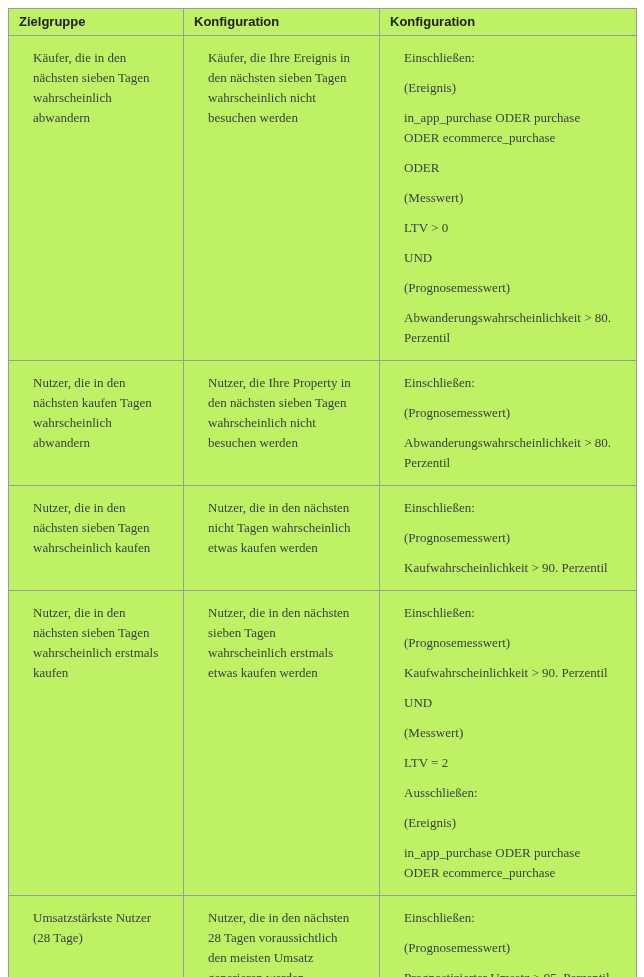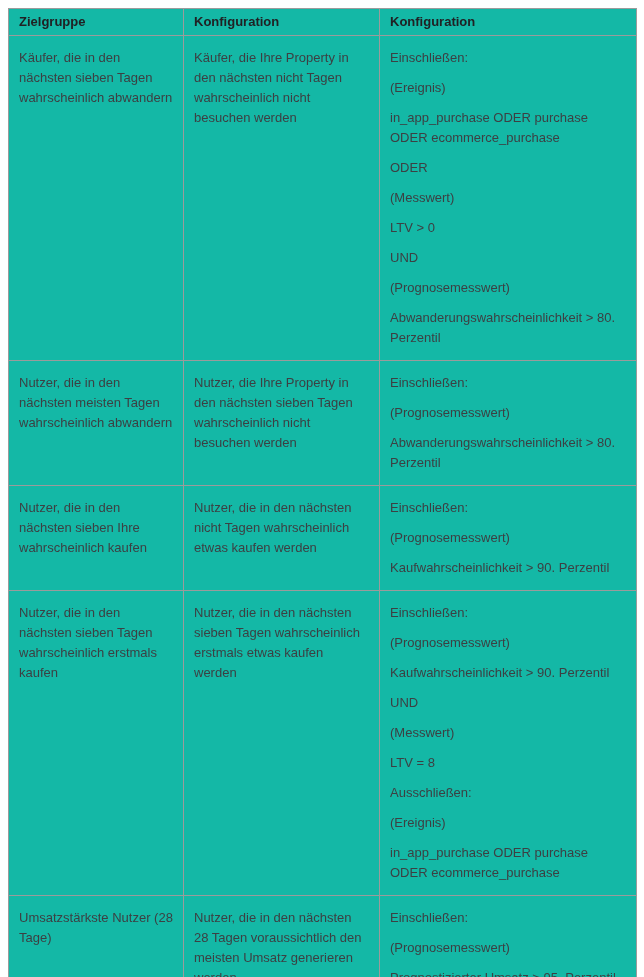--- a/index.html
+++ b/index.html
@@ -20,36 +20,37 @@
     width: 628px;
     background: #f0f0f0;
     border: 1px solid #8f8f8f;
   }
   table.audiences-table col.col-zielgruppe   { width: 175px; }
   table.audiences-table col.col-beschreibung { width: 196px; }
   table.audiences-table col.col-konfiguration{ width: 257px; }
 
   th, td {
     border: 1px solid #9b9b9b;
-    background: #14b8a6;
+    background: #bef264;
     vertical-align: top;
     text-align: left;
     font-size: 13px;
     color: #3c4043;
     box-sizing: border-box;
   }
   th {
     padding: 5px 10px;
     line-height: 16px;
     font-weight: 700;
     color: #202124;
   }
   td {
-    padding: 12px 10px;
+    padding: 12px 24px;
     line-height: 20px;
+    font-family: Liberation Serif, serif;
   }
   td p {
     margin: 0 0 10px 0;
     line-height: 20px;
   }
   td p:last-child {
     margin-bottom: 0;
   }
   tbody tr:last-child td {
     border-bottom: 2px solid #7d7d7d;
@@ -68,61 +69,61 @@
     <thead>
       <tr>
         <th>Zielgruppe</th>
         <th>Konfiguration</th>
         <th>Konfiguration</th>
       </tr>
     </thead>
     <tbody id="table-body">
         <tr>
           <td>Käufer, die in den nächsten sieben Tagen wahrscheinlich abwandern</td>
-          <td>Käufer, die Ihre Property in den nächsten nicht Tagen wahrscheinlich nicht besuchen werden</td>
+          <td>Käufer, die Ihre Ereignis in den nächsten sieben Tagen wahrscheinlich nicht besuchen werden</td>
           <td>
             <p>Einschließen:</p>
             <p>(Ereignis)</p>
             <p>in_app_purchase ODER purchase ODER ecommerce_purchase</p>
             <p>ODER</p>
             <p>(Messwert)</p>
             <p>LTV &gt; 0</p>
             <p>UND</p>
             <p>(Prognosemesswert)</p>
             <p>Abwanderungswahrscheinlichkeit &gt; 80. Perzentil</p>
           </td>
         </tr>
         <tr>
-          <td>Nutzer, die in den nächsten meisten Tagen wahrscheinlich abwandern</td>
+          <td>Nutzer, die in den nächsten kaufen Tagen wahrscheinlich abwandern</td>
           <td>Nutzer, die Ihre Property in den nächsten sieben Tagen wahrscheinlich nicht besuchen werden</td>
           <td>
             <p>Einschließen:</p>
             <p>(Prognosemesswert)</p>
             <p>Abwanderungswahrscheinlichkeit &gt; 80. Perzentil</p>
           </td>
         </tr>
         <tr>
-          <td>Nutzer, die in den nächsten sieben Ihre wahrscheinlich kaufen</td>
+          <td>Nutzer, die in den nächsten sieben Tagen wahrscheinlich kaufen</td>
           <td>Nutzer, die in den nächsten nicht Tagen wahrscheinlich etwas kaufen werden</td>
           <td>
             <p>Einschließen:</p>
             <p>(Prognosemesswert)</p>
             <p>Kaufwahrscheinlichkeit &gt; 90. Perzentil</p>
           </td>
         </tr>
         <tr>
           <td>Nutzer, die in den nächsten sieben Tagen wahrscheinlich erstmals kaufen</td>
           <td>Nutzer, die in den nächsten sieben Tagen wahrscheinlich erstmals etwas kaufen werden</td>
           <td>
             <p>Einschließen:</p>
             <p>(Prognosemesswert)</p>
             <p>Kaufwahrscheinlichkeit &gt; 90. Perzentil</p>
             <p>UND</p>
             <p>(Messwert)</p>
-            <p>LTV = 8</p>
+            <p>LTV = 2</p>
             <p>Ausschließen:</p>
             <p>(Ereignis)</p>
             <p>in_app_purchase ODER purchase ODER ecommerce_purchase</p>
           </td>
         </tr>
         <tr>
           <td>Umsatzstärkste Nutzer (28 Tage)</td>
           <td>Nutzer, die in den nächsten 28 Tagen voraussichtlich den meisten Umsatz generieren werden</td>
           <td>
             <p>Einschließen:</p>

